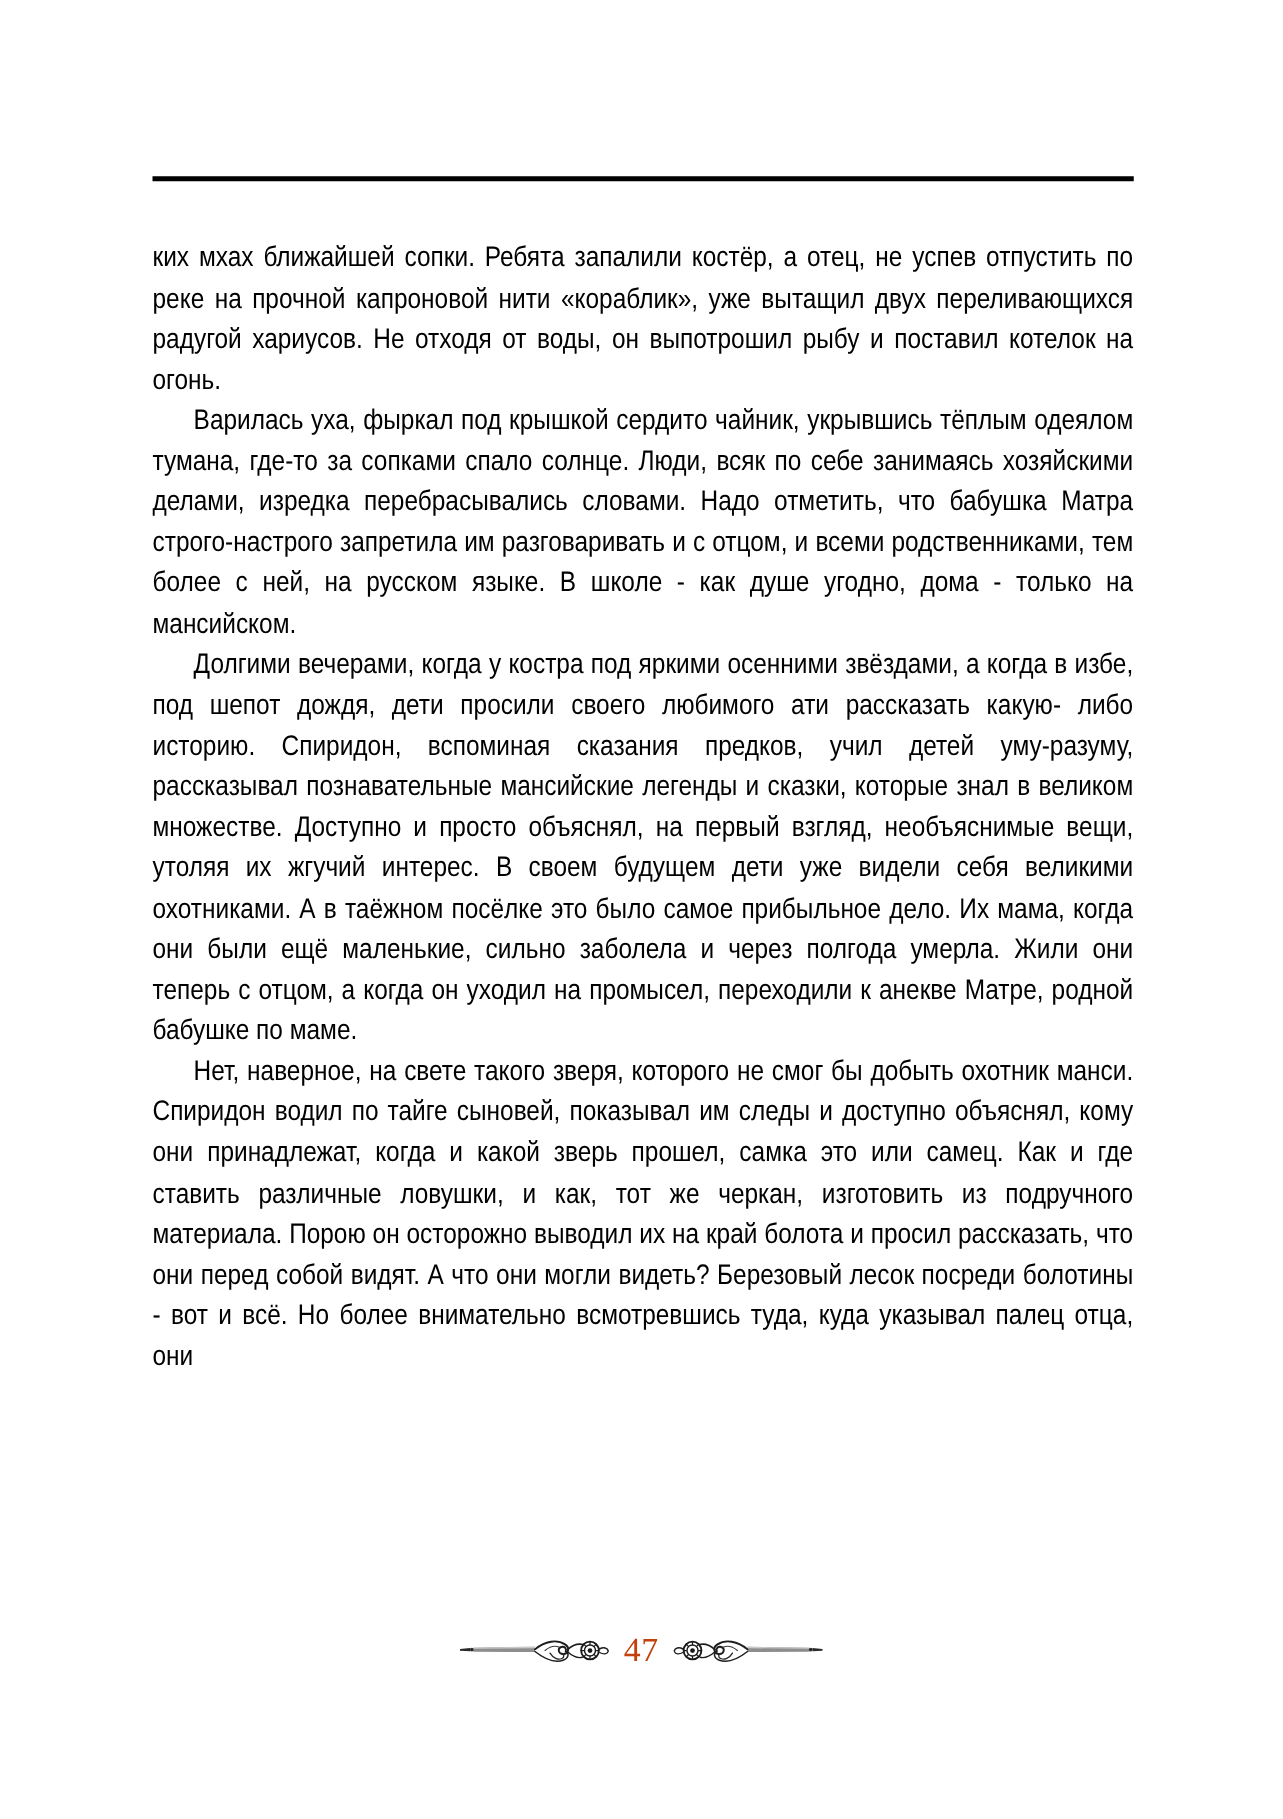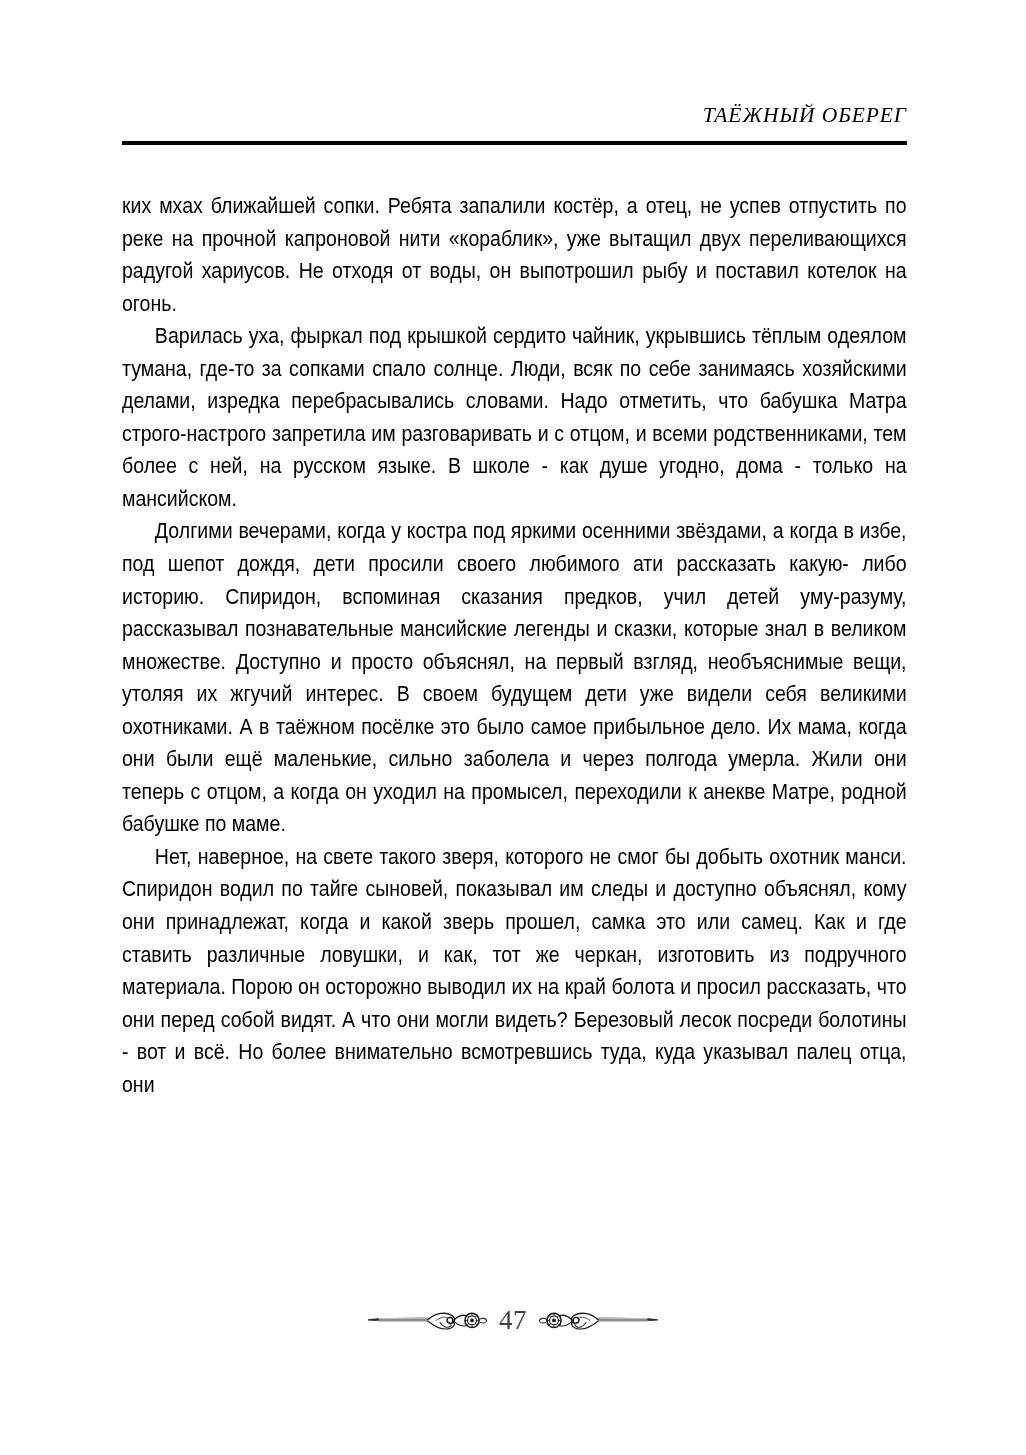--- a/index.html
+++ b/index.html
@@ -103,31 +103,30 @@
   }
 
   .folio-orn.right {
     transform: scaleX(-1);
   }
 
   .folio-number {
     font-family: "Liberation Serif", "DejaVu Serif", serif;
     font-size: 27px;
     line-height: 1;
-    color: #404040;
+    color: #c2410c;
     padding: 0 3px 4px 3px;
     letter-spacing: 0.5px;
   }
 </style>
 </head>
 <body>
 
 <div class="page">
 
-  <div class="running-head">ТАЁЖНЫЙ ОБЕРЕГ</div>
 
   <div class="head-rule"></div>
 
   <div class="body-text">
     <p class="no-indent">ких мхах ближайшей сопки. Ребята запалили костёр, а отец, не успев отпустить по реке на прочной капроновой нити «кораблик», уже вытащил двух переливающихся радугой хариусов. Не отходя от воды, он выпотрошил рыбу и поставил котелок на огонь.</p>
     <p>Варилась уха, фыркал под крышкой сердито чайник, укрывшись тёплым одеялом тумана, где-то за сопками спало солнце. Люди, всяк по себе занимаясь хозяйскими делами, изредка перебрасывались словами. Надо отметить, что бабушка Матра строго-настрого запретила им разговаривать и с отцом, и всеми родственниками, тем более с ней, на русском языке. В школе - как душе угодно, дома - только на мансийском.</p>
     <p>Долгими вечерами, когда у костра под яркими осенними звёздами, а когда в избе, под шепот дождя, дети просили своего любимого ати рассказать какую- либо историю. Спиридон, вспоминая сказания предков, учил детей уму-разуму, рассказывал познавательные мансийские легенды и сказки, которые знал в великом множестве. Доступно и просто объяснял, на первый взгляд, необъяснимые вещи, утоляя их жгучий интерес. В своем будущем дети уже видели себя великими охотниками. А в таёжном посёлке это было самое прибыльное дело. Их мама, когда они были ещё маленькие, сильно заболела и через полгода умерла. Жили они теперь с отцом, а когда он уходил на промысел, переходили к анекве  Матре, родной бабушке по маме.</p>
     <p>Нет, наверное, на свете такого зверя, которого не смог бы добыть охотник манси. Спиридон водил по тайге сыновей, показывал им следы и доступно объяснял, кому они принадлежат, когда и какой зверь прошел, самка это или самец. Как и где ставить различные ловушки, и как, тот же черкан, изготовить из подручного материала. Порою он осторожно выводил их на край болота  и просил рассказать, что они перед собой видят. А что они могли видеть? Березовый лесок посреди болотины - вот и всё. Но более внимательно всмотревшись туда, куда указывал палец отца, они</p>
   </div>
 

